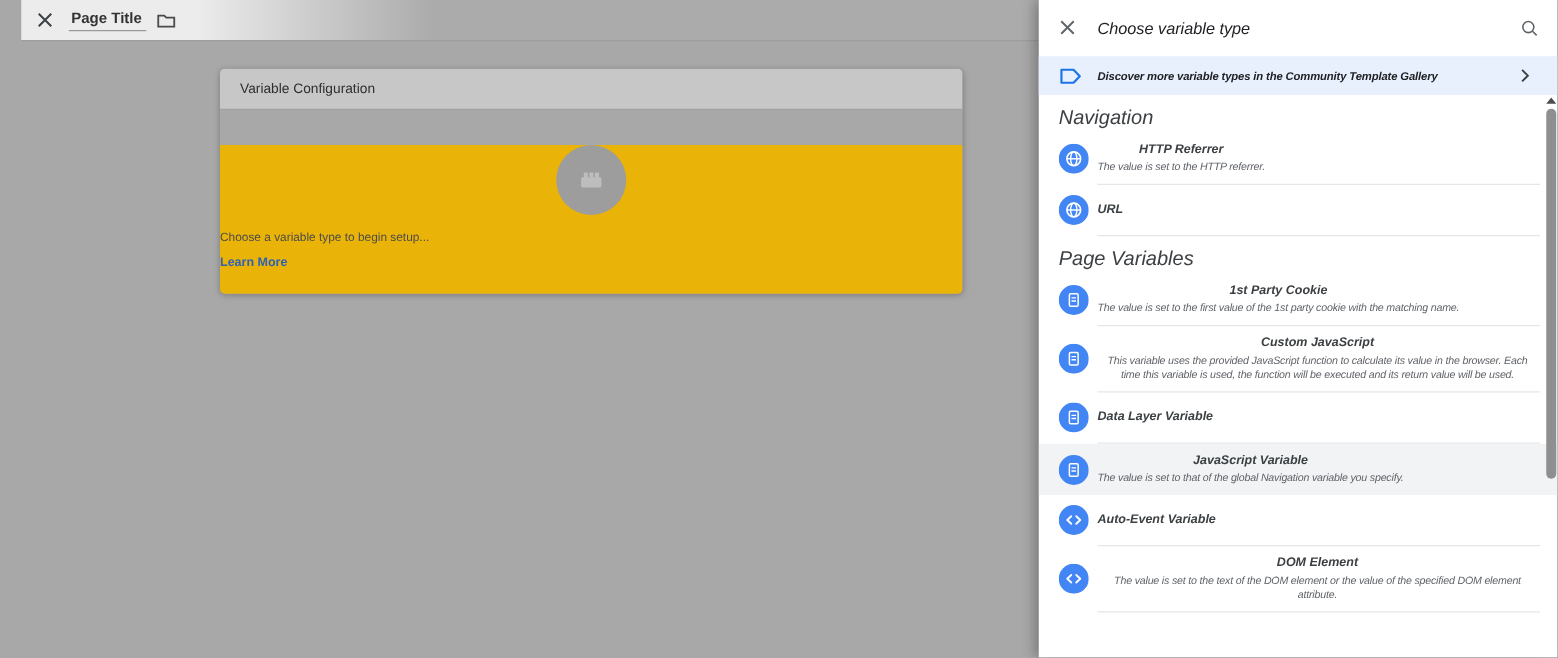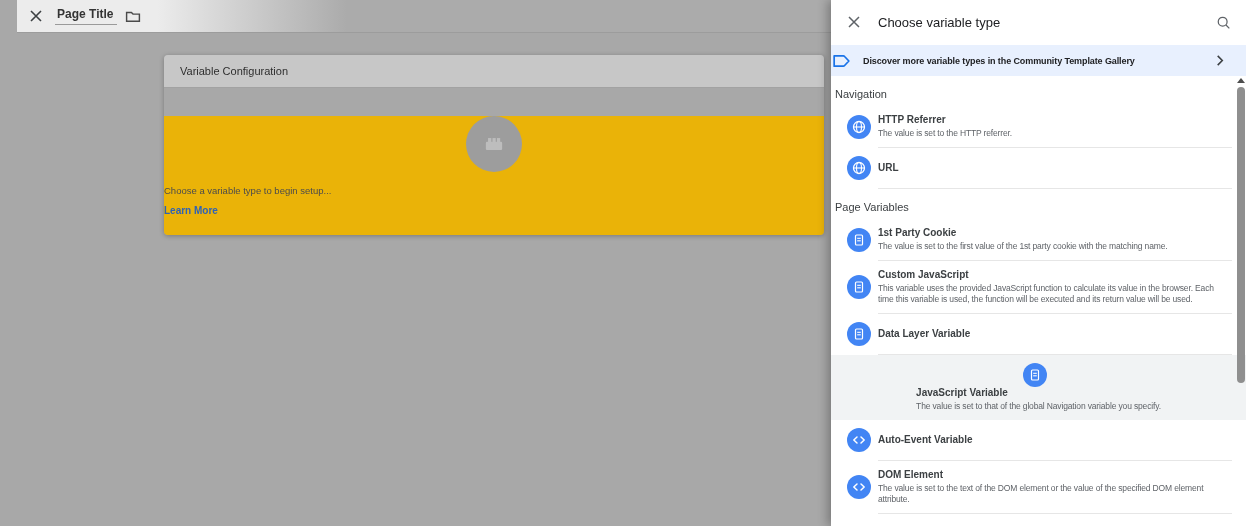--- a/index.html
+++ b/index.html
@@ -9,48 +9,48 @@
   
   .workspace { position:absolute; inset:0; width:1246px; height:526px; }
   .ws-header { position:absolute; top:0; left:17px; width:100%; height:33px;
     background:linear-gradient(to right,#ececec 0,#ececec 140px,#ababab 330px,#ababab 100%);
     border-bottom:1px solid #9c9c9c; display:flex; align-items:center;font-weight:bold; }
   .ws-close { margin-left:12px; width:14px; height:14px; display:inline-flex; cursor:pointer; }
   .ws-title { margin-left:12px; font-size:12px; color:#333; padding:0 4px 3px 2px; min-width:62px;
     border-bottom:1px solid #9a9a9a; }
   .ws-folder { margin-left:8px; width:16px; height:13px; display:inline-flex; }
 
-  .card { position:absolute; left:164px; top:55px; width:660px; height:180px; border-radius:4px;
+  .card { position:absolute; left:176px; top:55px; width:594px; height:180px; border-radius:4px;
     box-shadow:0 1px 5px rgba(0,0,0,.28); overflow:hidden; }
   .card-h { height:33px; background:#c7c7c7; border-bottom:1px solid #a2a2a2; display:flex;
     align-items:center; padding-left:16px; font-size:11px; color:#2e2e2e; }
   .card-b { height:146px; background:#eab308; }
   .brick-circle { width:56px; height:56px; border-radius:50%; background:#9d9d9d;
     margin:28px auto 0; display:flex; align-items:center; justify-content:center; }
   .card-msg { margin-top:13px; font-size:9.5px; color:#4c4c4c; }
   .card-link { margin-top:9px; font-size:10px; font-weight:bold; color:#2f62b5; cursor:pointer; display:inline-block; }
 
   
   .panel { position:absolute; top:0; left:831px; width:415px; height:526px; background:#fff;
-    box-shadow:-3px 0 10px rgba(0,0,0,.30); }
+    box-shadow:-3px 0 10px rgba(0,0,0,.30);font-style:italic; }
   .p-header { height:45px; display:flex; align-items:center; padding:0 14px 0 16px; }
   .p-close { width:16px; height:16px; display:inline-flex; cursor:pointer; }
   .p-title { margin-left:15px; font-size:13px; color:#202124; }
   .p-search { margin-left:auto; width:16px; height:16px; display:inline-flex; cursor:pointer; }
 
   .banner { height:31px; background:#e8f0fe; display:flex; align-items:center;
-    padding:0 14px 0 1px; cursor:pointer; }
+    padding:0 14px 0 16px; cursor:pointer; }
   .banner-icon { width:20px; display:inline-flex; }
   .banner-text { margin-left:11px; font-size:9px; font-weight:bold; color:#202124; letter-spacing:-0.1px; }
   .banner-chev { margin-left:auto; margin-right:8px; width:8px; height:11px; display:inline-flex; }
 
   .p-content { position:absolute; top:76px; left:0; right:0; bottom:0; overflow:hidden; }
-  .sec-label { margin:12px 16px 5px 4px; font-size:11px; line-height:13px; color:#3c4043; }
-  .item { display:flex; align-items:center; padding:8px 16px 8px 16px; min-height:36px; cursor:pointer; }
-  .item.hl { background:#f1f3f4;flex-direction:column; }
+  .sec-label { margin:12px 16px 5px 16px; font-size:16px; line-height:13px; color:#3c4043; }
+  .item { display:flex; align-items:center; padding:8px 16px 8px 16px; min-height:36px; cursor:pointer;text-align:center; }
+  .item.hl { background:#f1f3f4; }
   .ci { width:24px; height:24px; flex:none; margin-right:7px; }
   .itxt { min-width:0; }
   .t { font-size:10px; font-weight:bold; line-height:12px; color:#3c4043; }
   .d { font-size:8.5px; line-height:11px; color:#5f6368; letter-spacing:-0.15px; margin-top:2px; }
   .d:empty { display:none; }
   .divider { height:1px; background:#e6e6e6; margin:0 14px 0 47px; }
 
   
   .scrollbar { position:absolute; top:76px; right:1px; bottom:0; width:8px; }
   .sb-up { position:absolute; top:2px; left:0; width:0; height:0; margin-left:0;

